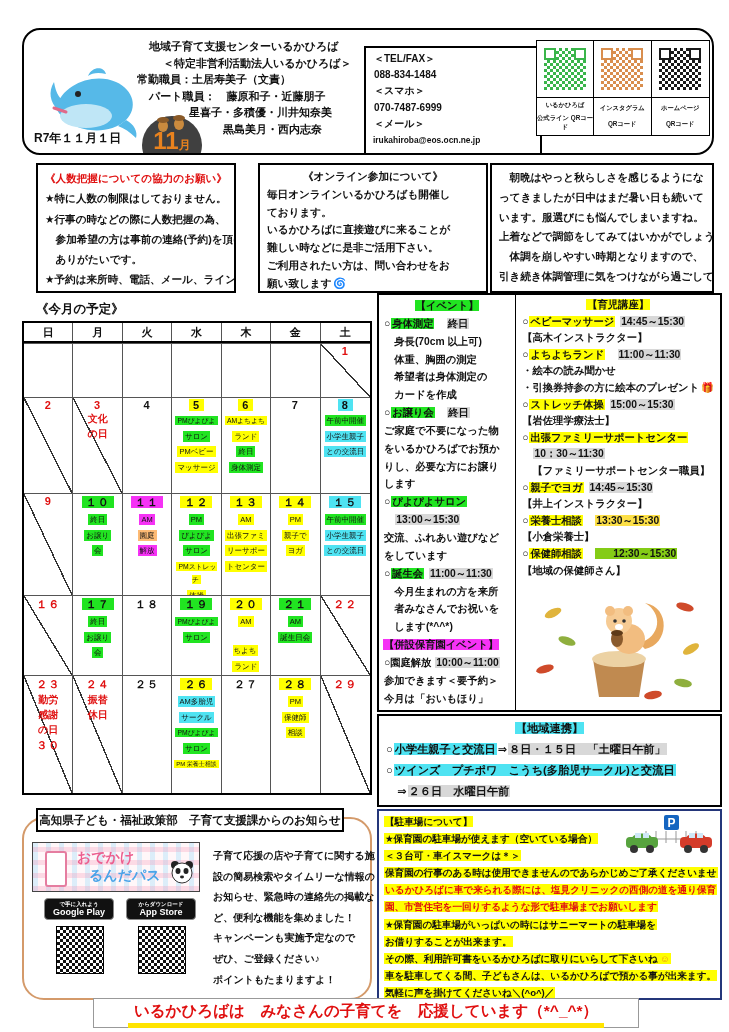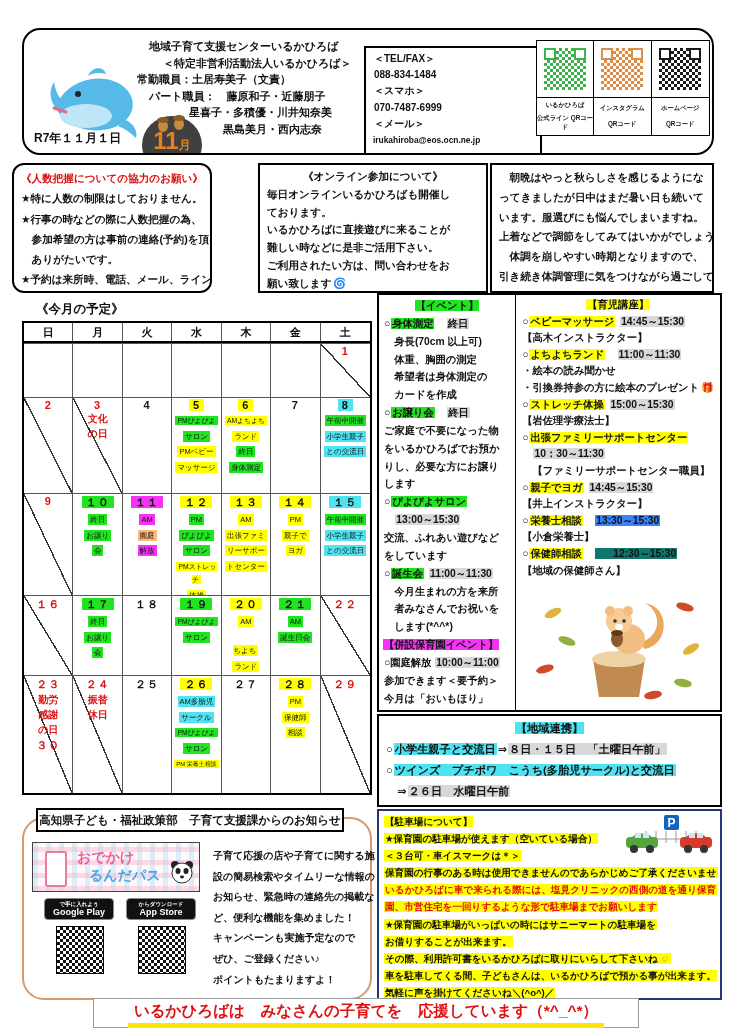--- a/index.html
+++ b/index.html
@@ -39,21 +39,21 @@
       background:conic-gradient(var(--qc) 90deg,#fff 90deg 180deg,var(--qc) 180deg 270deg,#fff 270deg) 0 0/6px 6px;}
   .qr::before,.qr::after{content:"";position:absolute;width:8px;height:8px;border:2.5px solid var(--qc);background:#fff;}
   .qr::before{left:0;top:0;}
   .qr::after{right:0;top:0;}
   .qr-label{height:38px;border:1.5px solid #000;border-top:none;box-sizing:border-box;
             font-size:6.3px;text-align:center;display:flex;flex-direction:column;
             justify-content:space-evenly;font-weight:bold;background:#fff;}
 
   
   .notice{top:163px;height:130px;padding:3px 6px;font-size:10.6px;}
-  #notice1{left:12px;width:200px;line-height:20.3px;border-radius:12px;}
+  #notice1{left:36px;width:200px;line-height:20.3px;}
   #notice2{left:258px;width:230px;line-height:17.8px;text-align:left;}
   #notice3{left:490px;width:224px;line-height:19.8px;}
   .notice-title{text-align:center;font-weight:bold;}
   #notice1 .notice-title{color:#e01010;}
 
   
   #cal-title{left:36px;top:301px;font-size:12.5px;font-weight:bold;}
   #cal-wk{left:22px;top:321px;width:350px;height:20px;display:grid;
           grid-template-columns:repeat(7,1fr);border:2px solid #000;border-bottom:none;box-sizing:border-box;background:#fff;}
   .cal-h{border-right:1px solid #555;display:flex;align-items:center;justify-content:center;
@@ -430,23 +430,23 @@
           <div class="tline"><span>○</span><span style="background-color: rgb(255, 255, 0);">よちよちランド</span><span>　</span><span style="background-color: rgb(216, 216, 216);">11:00～11:30</span></div>
           <div class="tline"><span>・絵本の読み聞かせ</span></div>
           <div class="tline"><span>・引換券持参の方に絵本のプレゼント</span><span style="color: rgb(232, 130, 30);">🎁</span></div>
           <div class="tline"><span>○</span><span style="background-color: rgb(255, 255, 0);">ストレッチ体操</span><span> </span><span style="background-color: rgb(216, 216, 216);">15:00～15:30</span></div>
           <div class="tline"><span>【岩佐理学療法士】</span></div>
           <div class="tline"><span>○</span><span style="background-color: rgb(255, 255, 0);">出張ファミリーサポートセンター</span></div>
           <div class="tline"><span>　</span><span style="background-color: rgb(216, 216, 216);">10：30～11:30</span></div>
           <div class="tline"><span>　【ファミリーサポートセンター職員】</span></div>
           <div class="tline"><span>○</span><span style="background-color: rgb(255, 255, 0);">親子でヨガ</span><span> </span><span style="background-color: rgb(216, 216, 216);">14:45～15:30</span></div>
           <div class="tline"><span>【井上インストラクター】</span></div>
-          <div class="tline"><span>○</span><span style="background-color: rgb(255, 255, 0);">栄養士相談</span><span>　</span><span style="background-color: #3b82f6;">13:30～15:30</span></div>
+          <div class="tline"><span>○</span><span style="background-color: rgb(255, 255, 0);">栄養士相談</span><span>　</span><span style="background-color: #fde047;">13:30～15:30</span></div>
           <div class="tline"><span>【小倉栄養士】</span></div>
-          <div class="tline"><span>○</span><span style="background-color: rgb(255, 255, 0);">保健師相談</span><span>　</span><span style="background-color: #0f766e; padding-left: 18px;">12:30～15:30</span></div>
+          <div class="tline"><span>○</span><span style="background-color: rgb(255, 255, 0);">保健師相談</span><span>　</span><span style="background-color: #84cc16; padding-left: 18px;">12:30～15:30</span></div>
           <div class="tline"><span>【地域の保健師さん】</span></div>
         </div>
       <div id="squirrel-wrap">
         <svg width="170" height="118" viewBox="0 0 170 118">
           <ellipse cx="20" cy="30" rx="9" ry="4" fill="#e0b43c" transform="rotate(-25 20 30)"></ellipse>
           <ellipse cx="34" cy="58" rx="9" ry="4" fill="#8faf3e" transform="rotate(20 34 58)"></ellipse>
           <ellipse cx="12" cy="86" rx="9" ry="4" fill="#cf4a2a" transform="rotate(-15 12 86)"></ellipse>
           <ellipse cx="152" cy="24" rx="9" ry="4" fill="#cf4a2a" transform="rotate(15 152 24)"></ellipse>
           <ellipse cx="158" cy="66" rx="9" ry="4" fill="#e0b43c" transform="rotate(-30 158 66)"></ellipse>
           <ellipse cx="150" cy="100" rx="9" ry="4" fill="#8faf3e" transform="rotate(10 150 100)"></ellipse>

